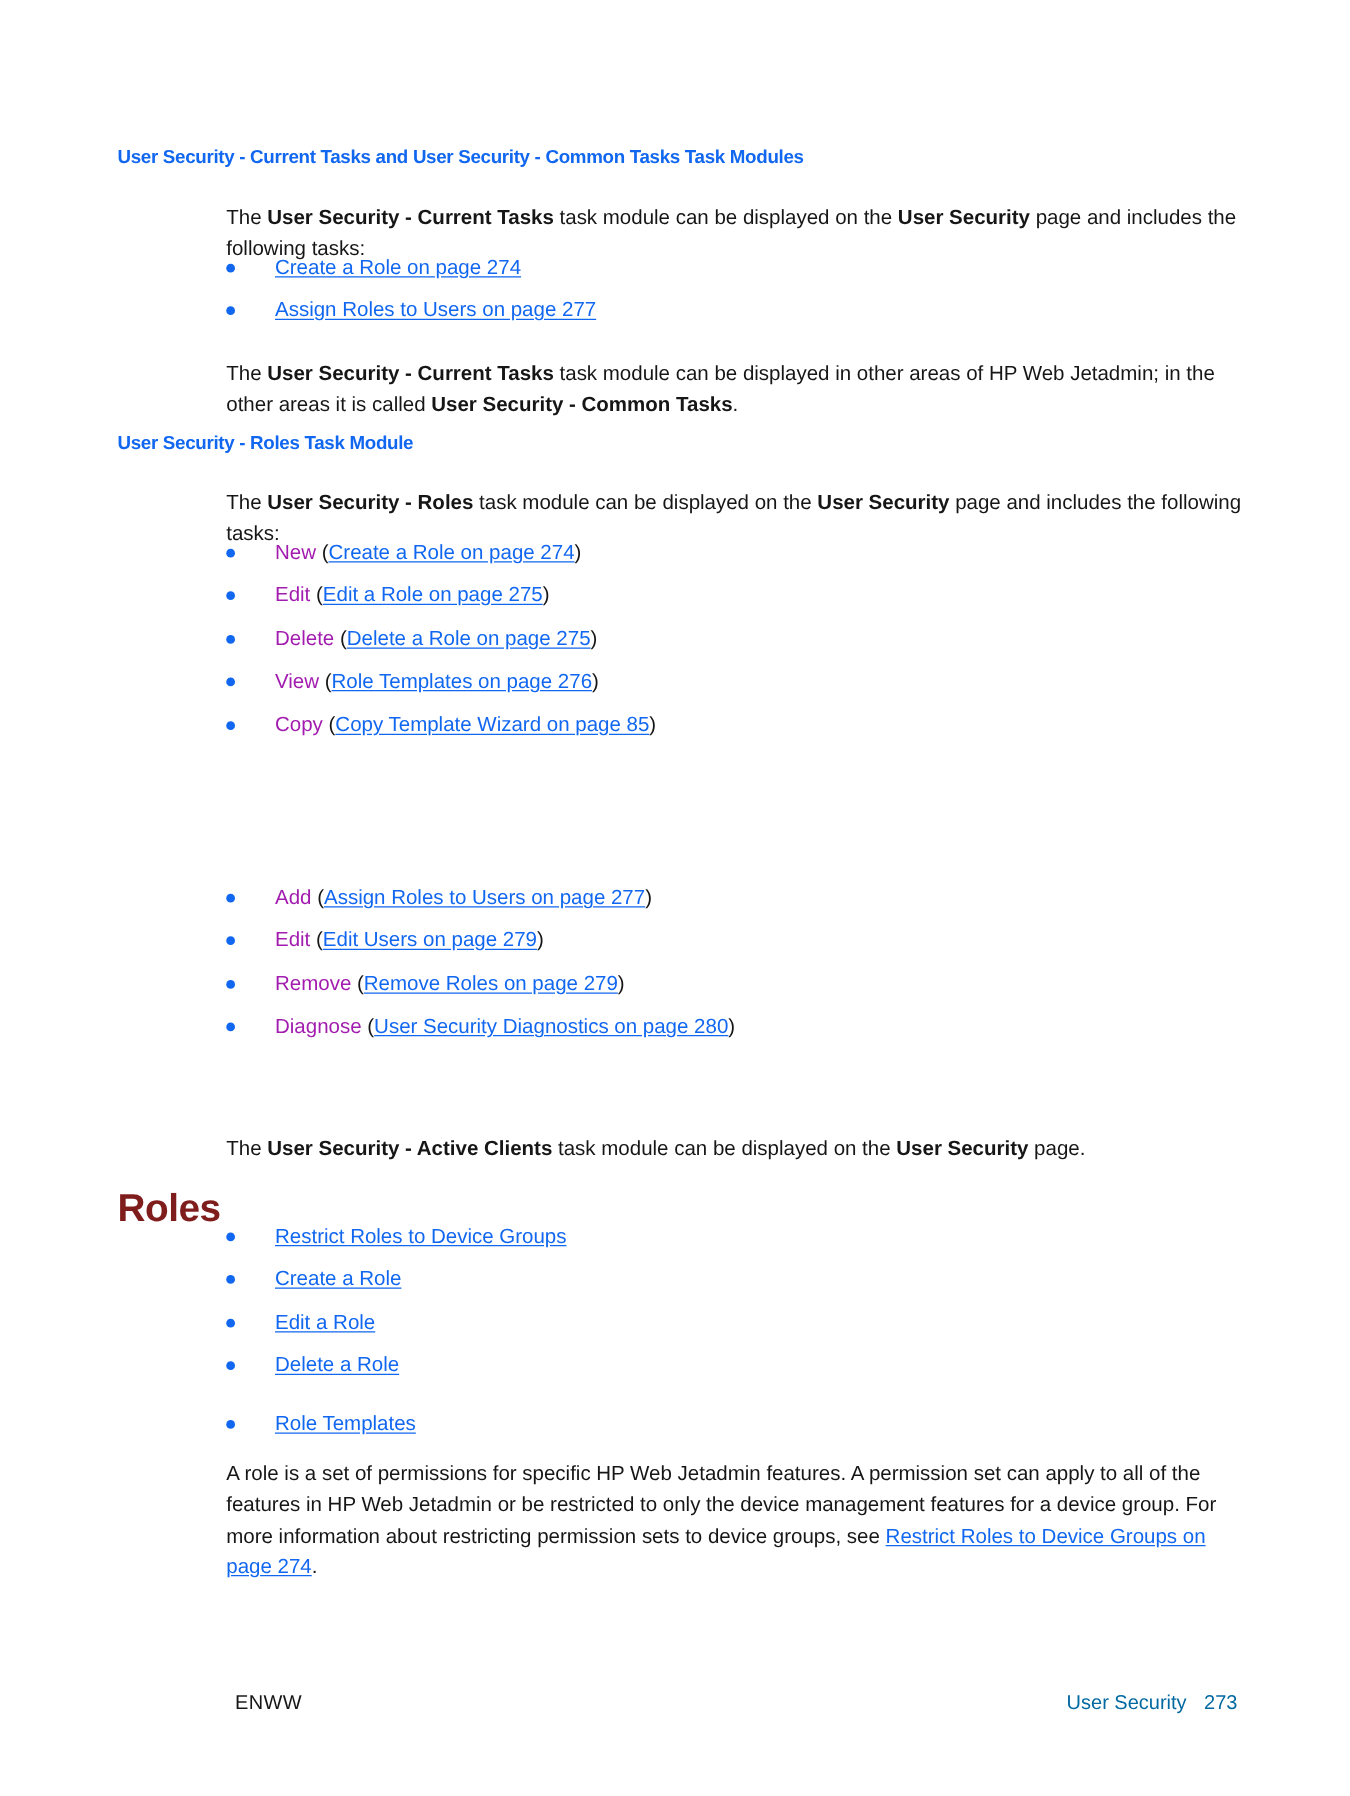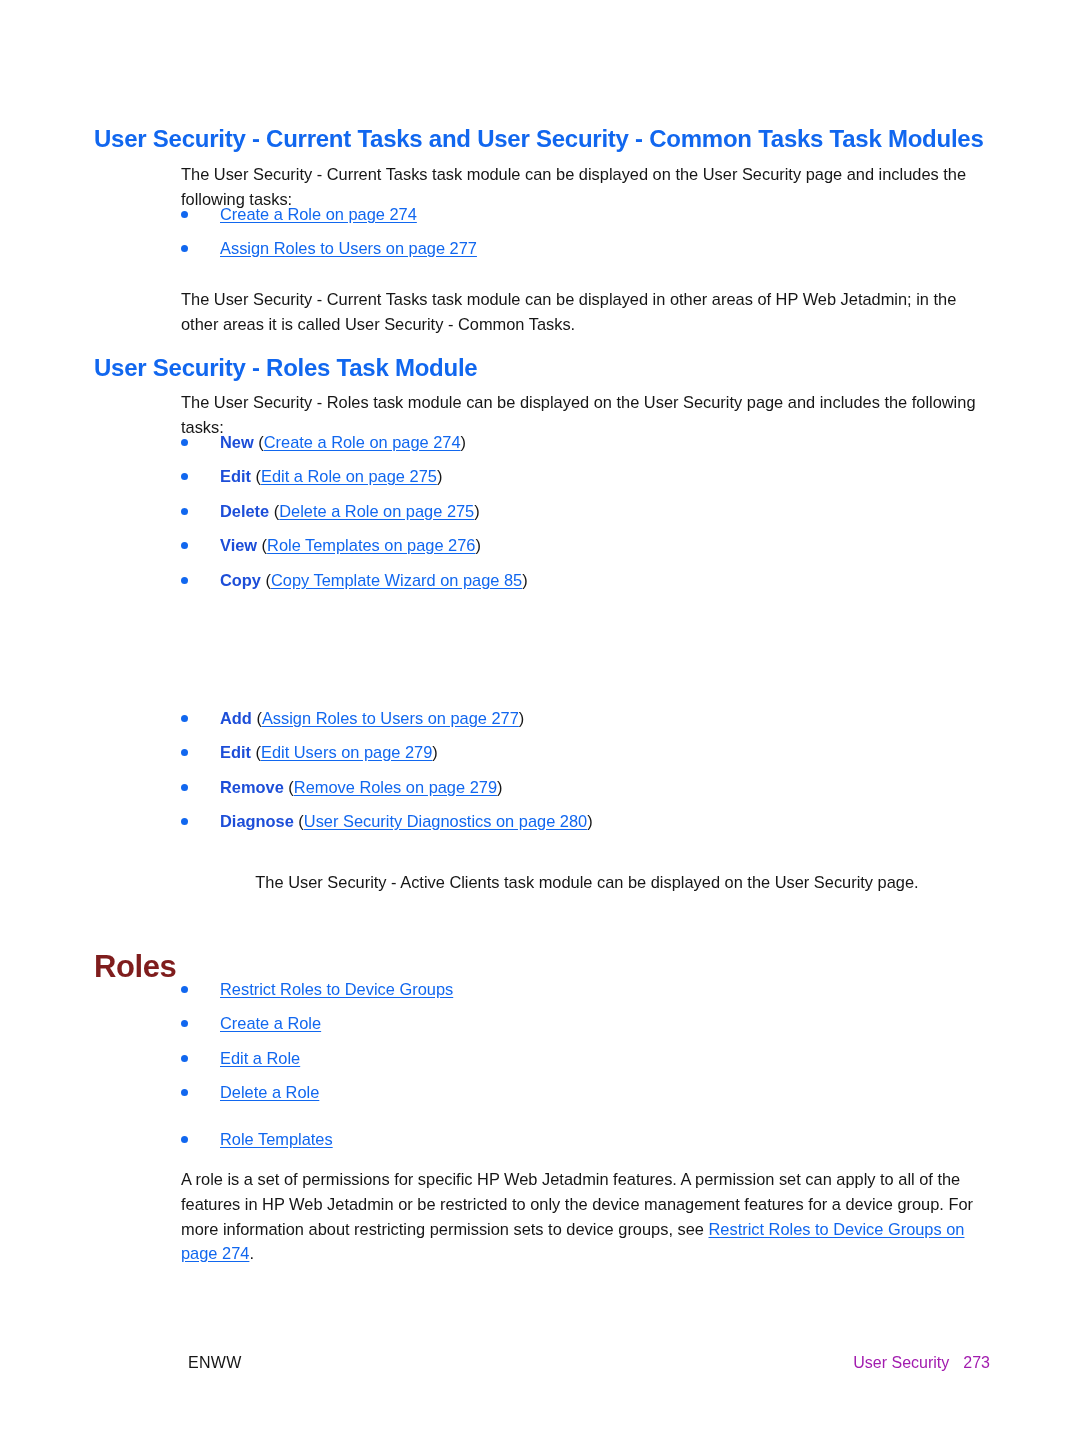--- a/index.html
+++ b/index.html
@@ -20,21 +20,21 @@
     inset: 0;
     background: #ffffff;
   }
 
   
   .h2 {
     position: absolute;
     left: 94px;
     color: #1167ef;
     font-weight: bold;
-    font-size: 24px;
+    font-size: 15px;
     letter-spacing: -0.25px;
     white-space: nowrap;
     line-height: 1.1;
   }
   .h1-chapter {
     position: absolute;
     left: 94px;
     color: #7f1d1d;
     font-weight: bold;
     font-size: 31px;
@@ -46,21 +46,21 @@
   
   .para {
     position: absolute;
     left: 181px;
     width: 812px;
     font-size: 16.4px;
     line-height: 24.6px;
     color: #161616;
     text-align: left;
   }
-  .para b { font-weight: normal; }
+  .para b { font-weight: bold; }
 
   
   .bullet {
     position: absolute;
     left: 181px;
     width: 812px;
     font-size: 16.4px;
     line-height: 24.6px;
     color: #161616;
   }
@@ -70,21 +70,21 @@
     top: 8.5px;
     width: 7px;
     height: 7px;
     border-radius: 50%;
     background: #1167ef;
   }
   .bullet .btxt {
     display: block;
     margin-left: 39px;
   }
-  .bullet .lead { font-weight: bold; color: #1d4ed8; }
+  .bullet .lead { font-weight: normal; color: #a21caf; }
 
   
   .lnk {
     color: #1167ef;
     text-decoration: underline;
     text-underline-offset: 2px;
   }
 
   
   .footer-left {
@@ -93,21 +93,21 @@
     bottom: 0;
     font-size: 16px;
     color: #161616;
     letter-spacing: 0.3px;
   }
   .footer-right {
     position: absolute;
     right: 0px;
     bottom: 0;
     font-size: 16px;
-    color: #a21caf;
+    color: #0369a1;
     white-space: nowrap;
   }
   .footer-right .pg { margin-left: 14px; }
   .footer-wrap {
     position: absolute;
     left: 0;
     right: 0;
     top: 1350px;
     height: 22px;
   }
@@ -177,21 +177,21 @@
   <div class="bullet" style="top:775px;">
     <span class="dot"></span>
     <span class="btxt"><span class="lead">Remove</span><span> (</span><a class="lnk" href="#">Remove Roles on page 279</a><span>)</span></span>
   </div>
   <div class="bullet" style="top:809px;">
     <span class="dot"></span>
     <span class="btxt"><span class="lead">Diagnose</span><span> (</span><a class="lnk" href="#">User Security Diagnostics on page 280</a><span>)</span></span>
   </div>
 
 
-  <p class="para" style="top:854px;text-align:center;"><span>The </span><b>User Security - Active Clients</b><span> task module can be displayed on the </span><b>User Security</b><span> page.</span></p>
+  <p class="para" style="top:891px;"><span>The </span><b>User Security - Active Clients</b><span> task module can be displayed on the </span><b>User Security</b><span> page.</span></p>
 
   <h1 class="h1-chapter" style="top:930px;">Roles</h1>
 
   <div class="bullet" style="top:977px;">
     <span class="dot"></span>
     <span class="btxt"><a class="lnk" href="#">Restrict Roles to Device Groups</a></span>
   </div>
   <div class="bullet" style="top:1011px;">
     <span class="dot"></span>
     <span class="btxt"><a class="lnk" href="#">Create a Role</a></span>

